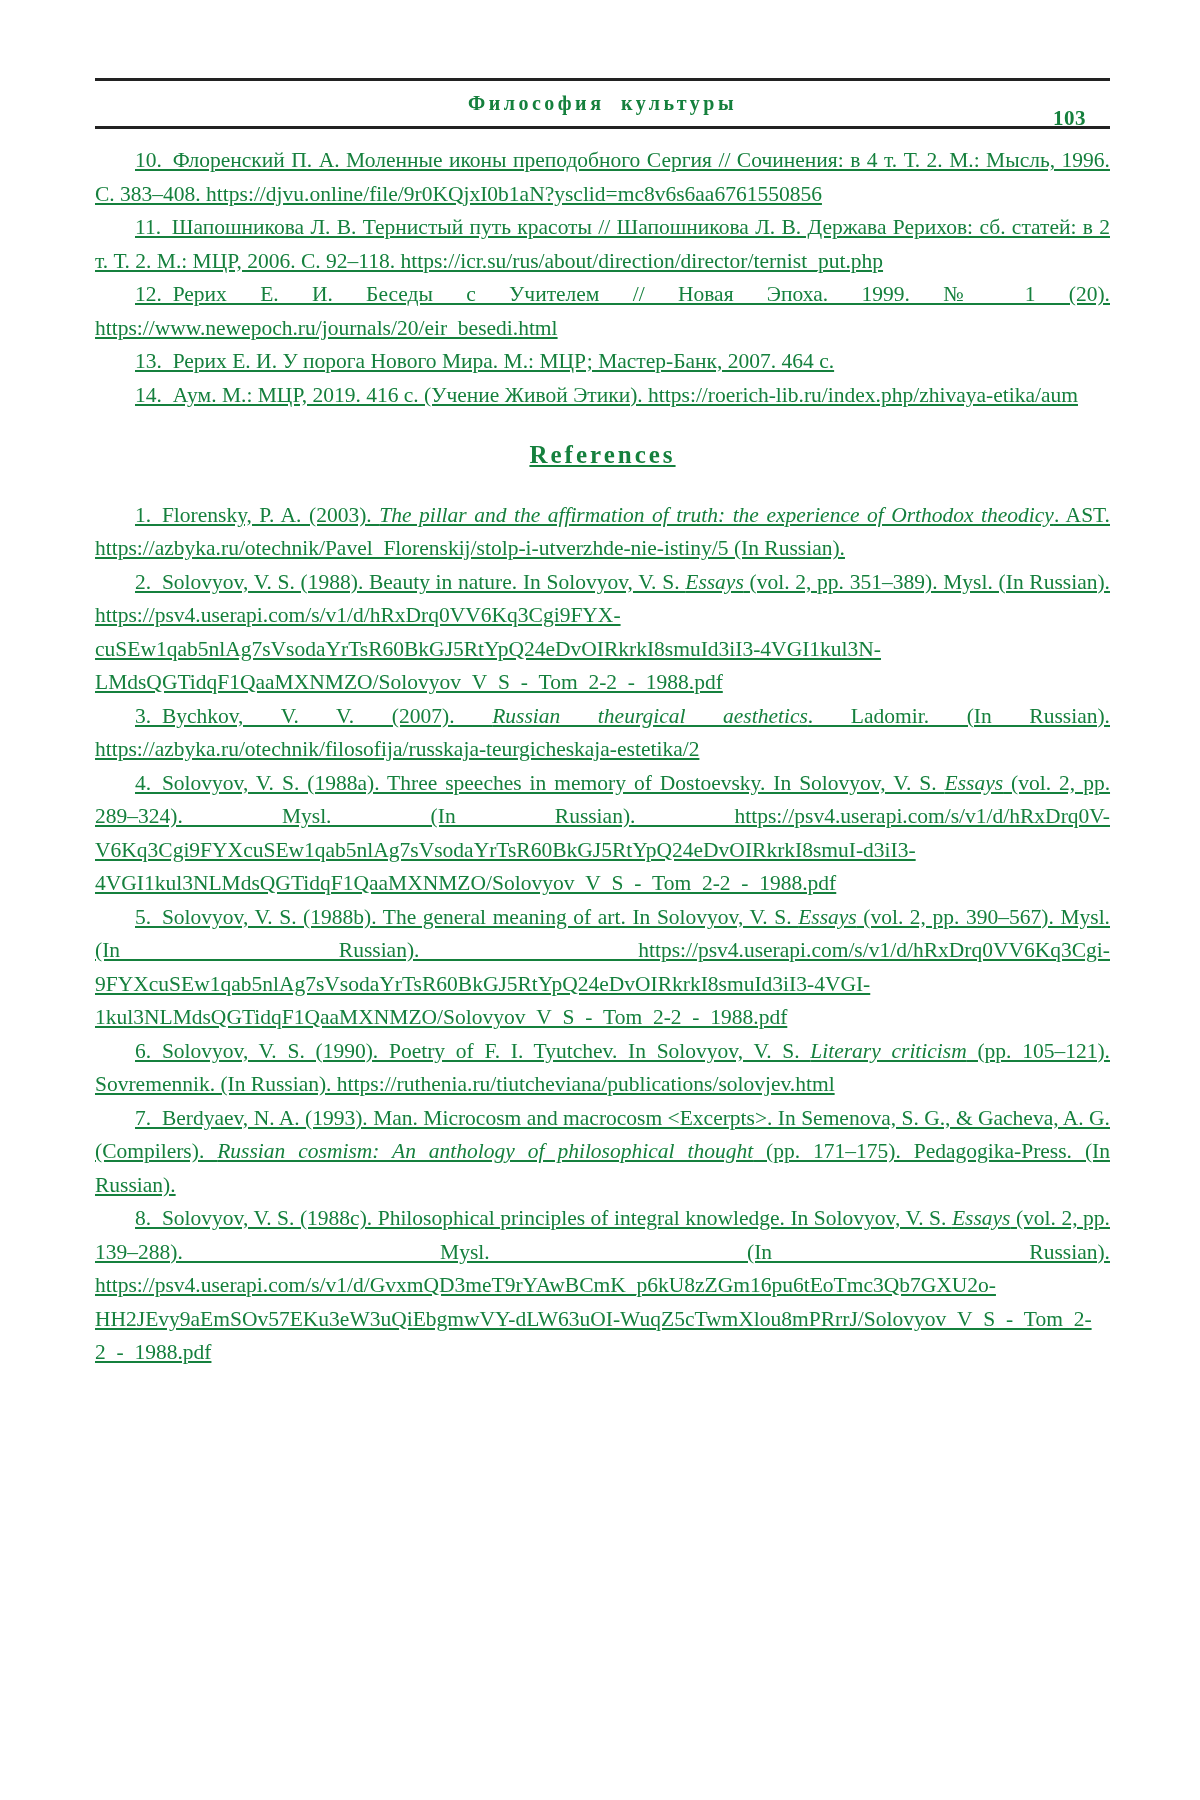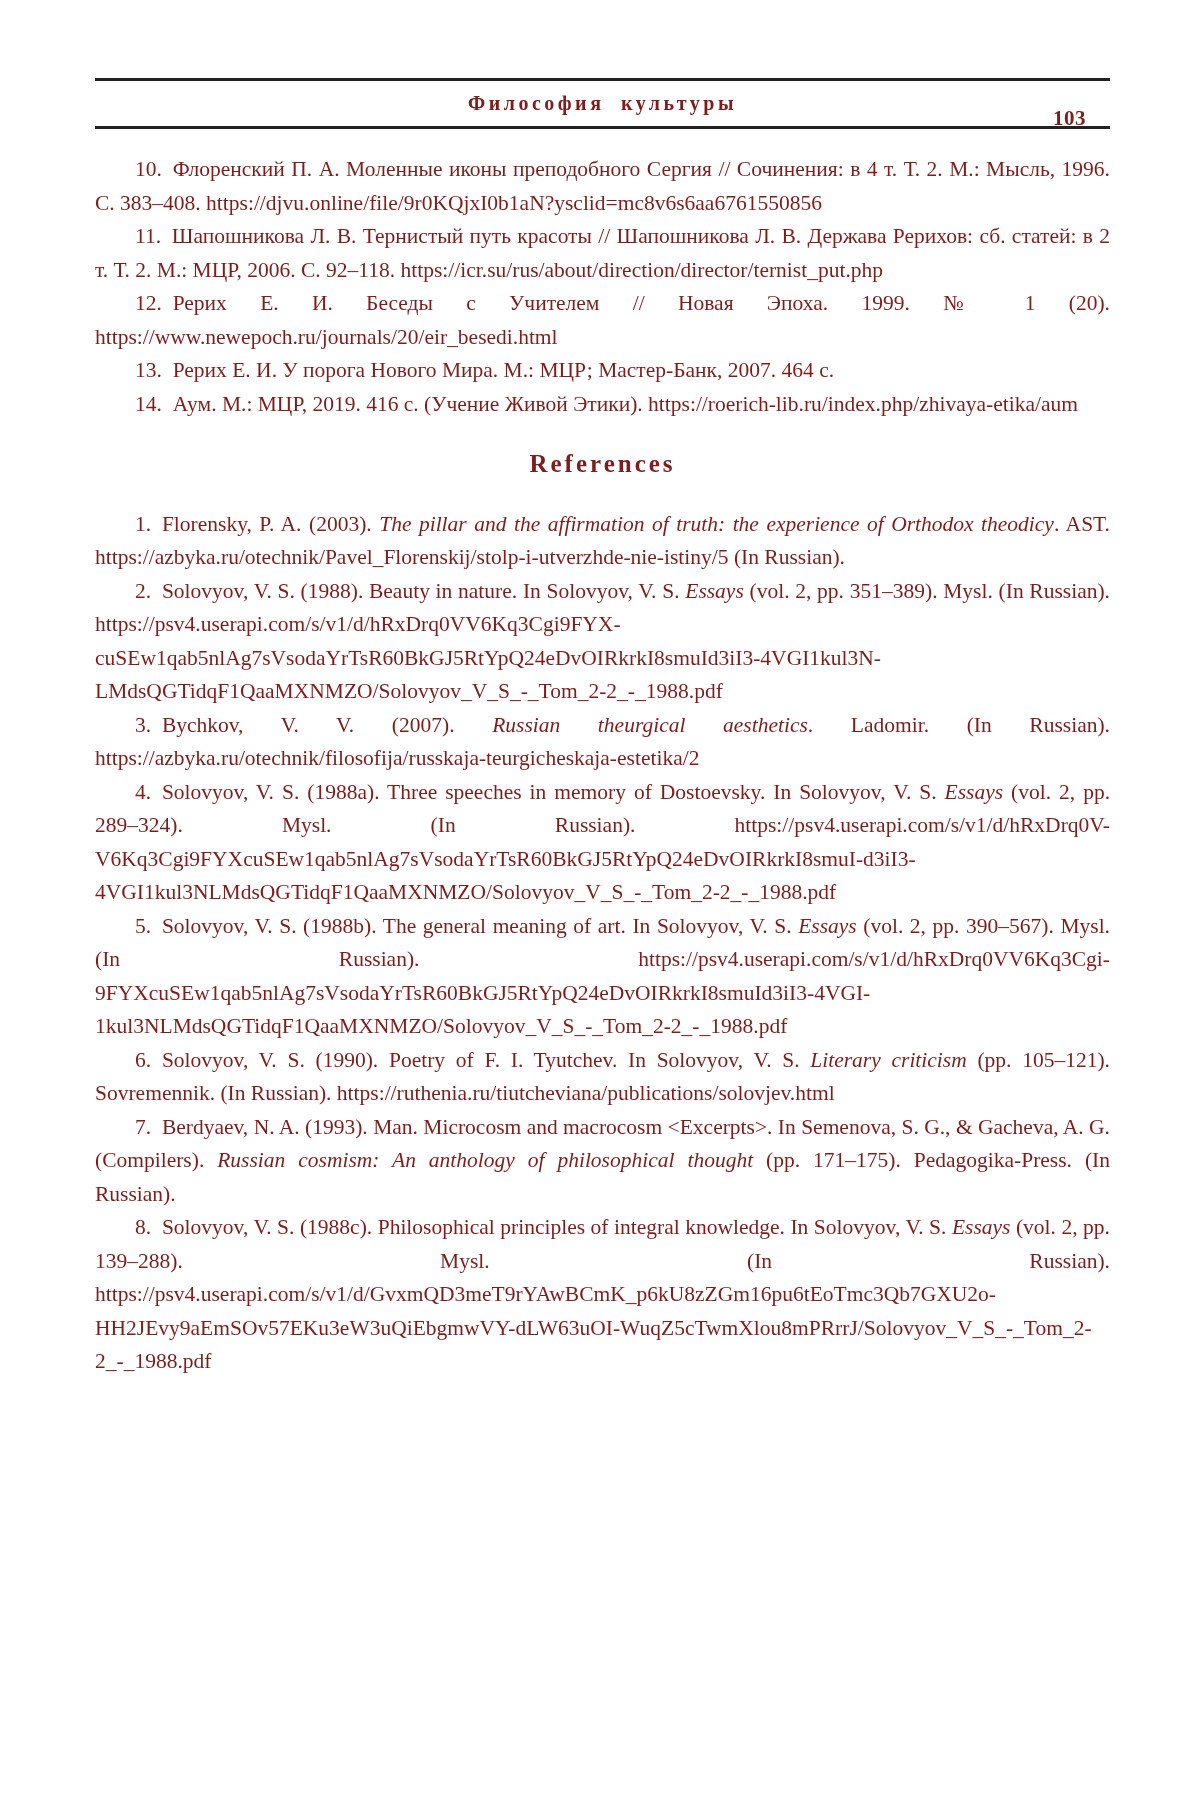--- a/index.html
+++ b/index.html
@@ -4,21 +4,21 @@
 <style>
   html, body { margin: 0; padding: 0; background: #ffffff; }
   .page {
     position: relative;
     width: 1200px;
     height: 1476px;
     background: #ffffff;
     box-sizing: border-box;
     padding: 78px 90px 0 95px;
     font-family: "Liberation Serif", "DejaVu Serif", serif;
-    color: #7f1d1d;
+    color: #15803d;
     overflow: hidden;
   }
   .running-header {
     position: relative;
     border-top: 3px solid #222222;
     border-bottom: 3px solid #222222;
     padding: 9px 0 10px 0;
     text-align: center;
   }
   .header-title {
@@ -31,21 +31,21 @@
   }
   .page-number {
     position: absolute;
     right: 24px;
     top: 24px;
     font-weight: bold;
     font-size: 21px;
     letter-spacing: 0.5px;
     line-height: 26px;
   }
-  .body-text { margin-top: 24px; }
+  .body-text { margin-top: 15px; text-decoration: underline; }
   p.ref {
     margin: 0;
     text-indent: 40px;
     text-align: justify;
     font-size: 21.5px;
     line-height: 33.5px;
     overflow-wrap: anywhere;
   }
   p.ref .it { font-style: italic; }
   .refs-heading {

